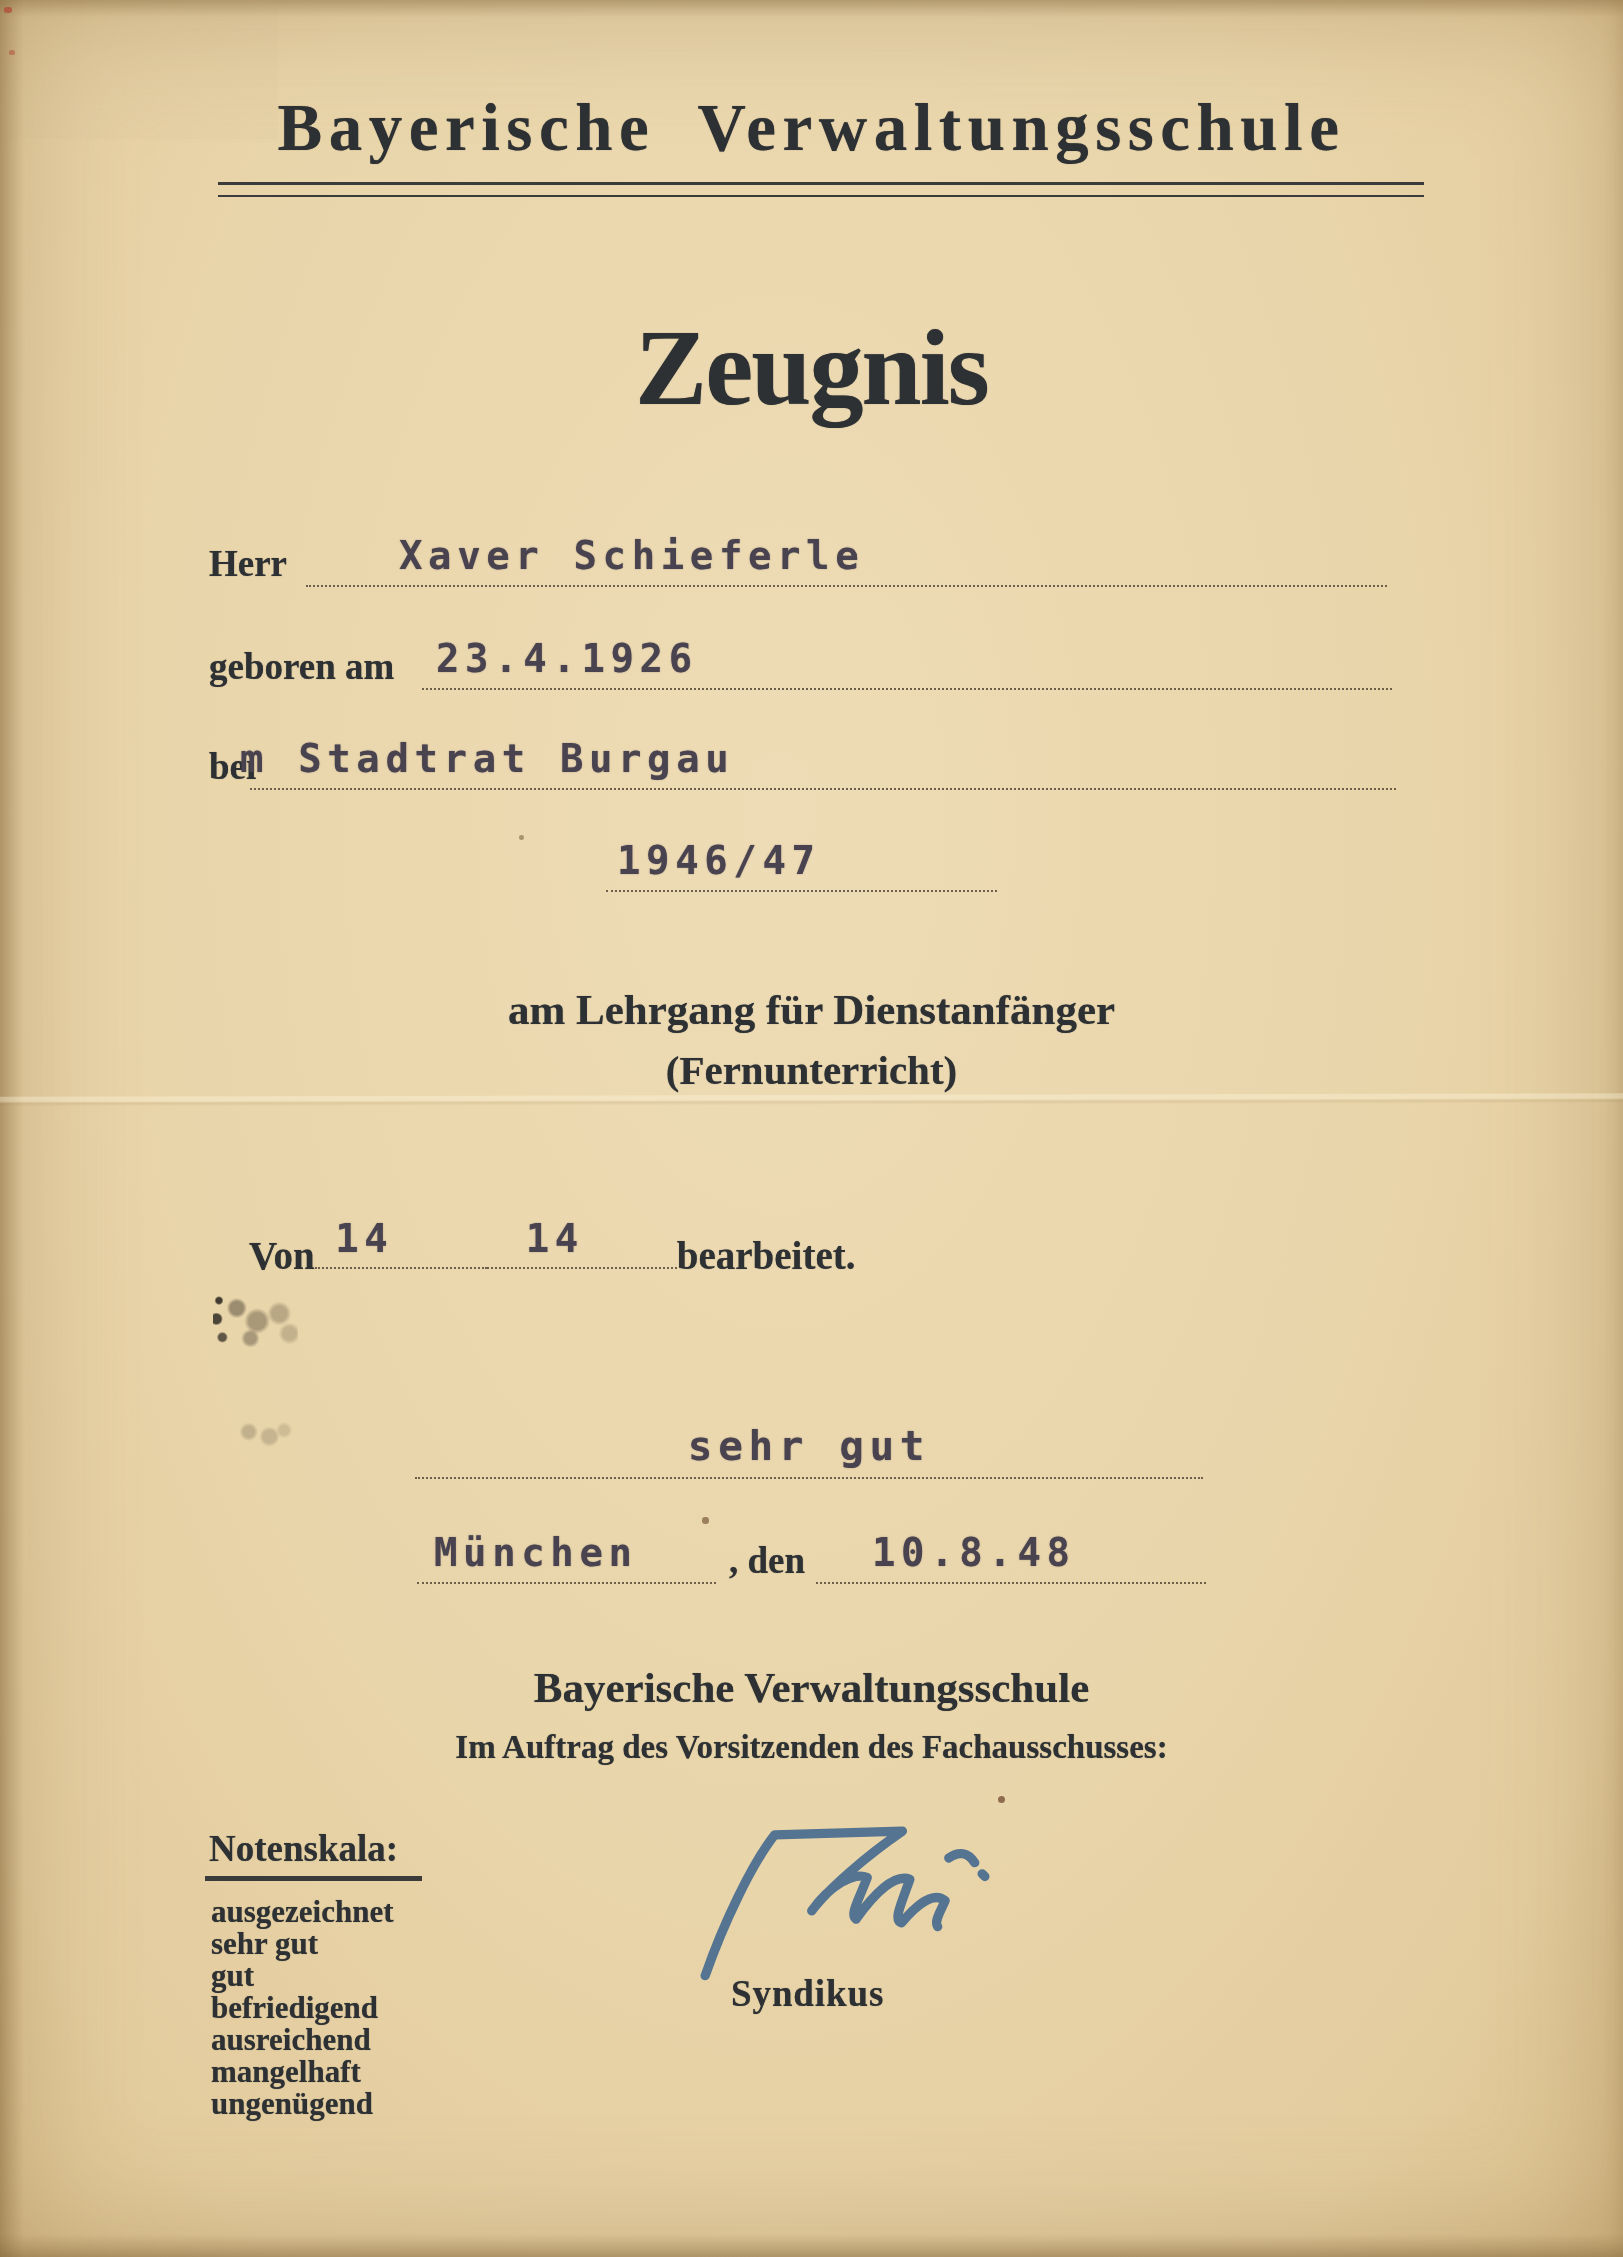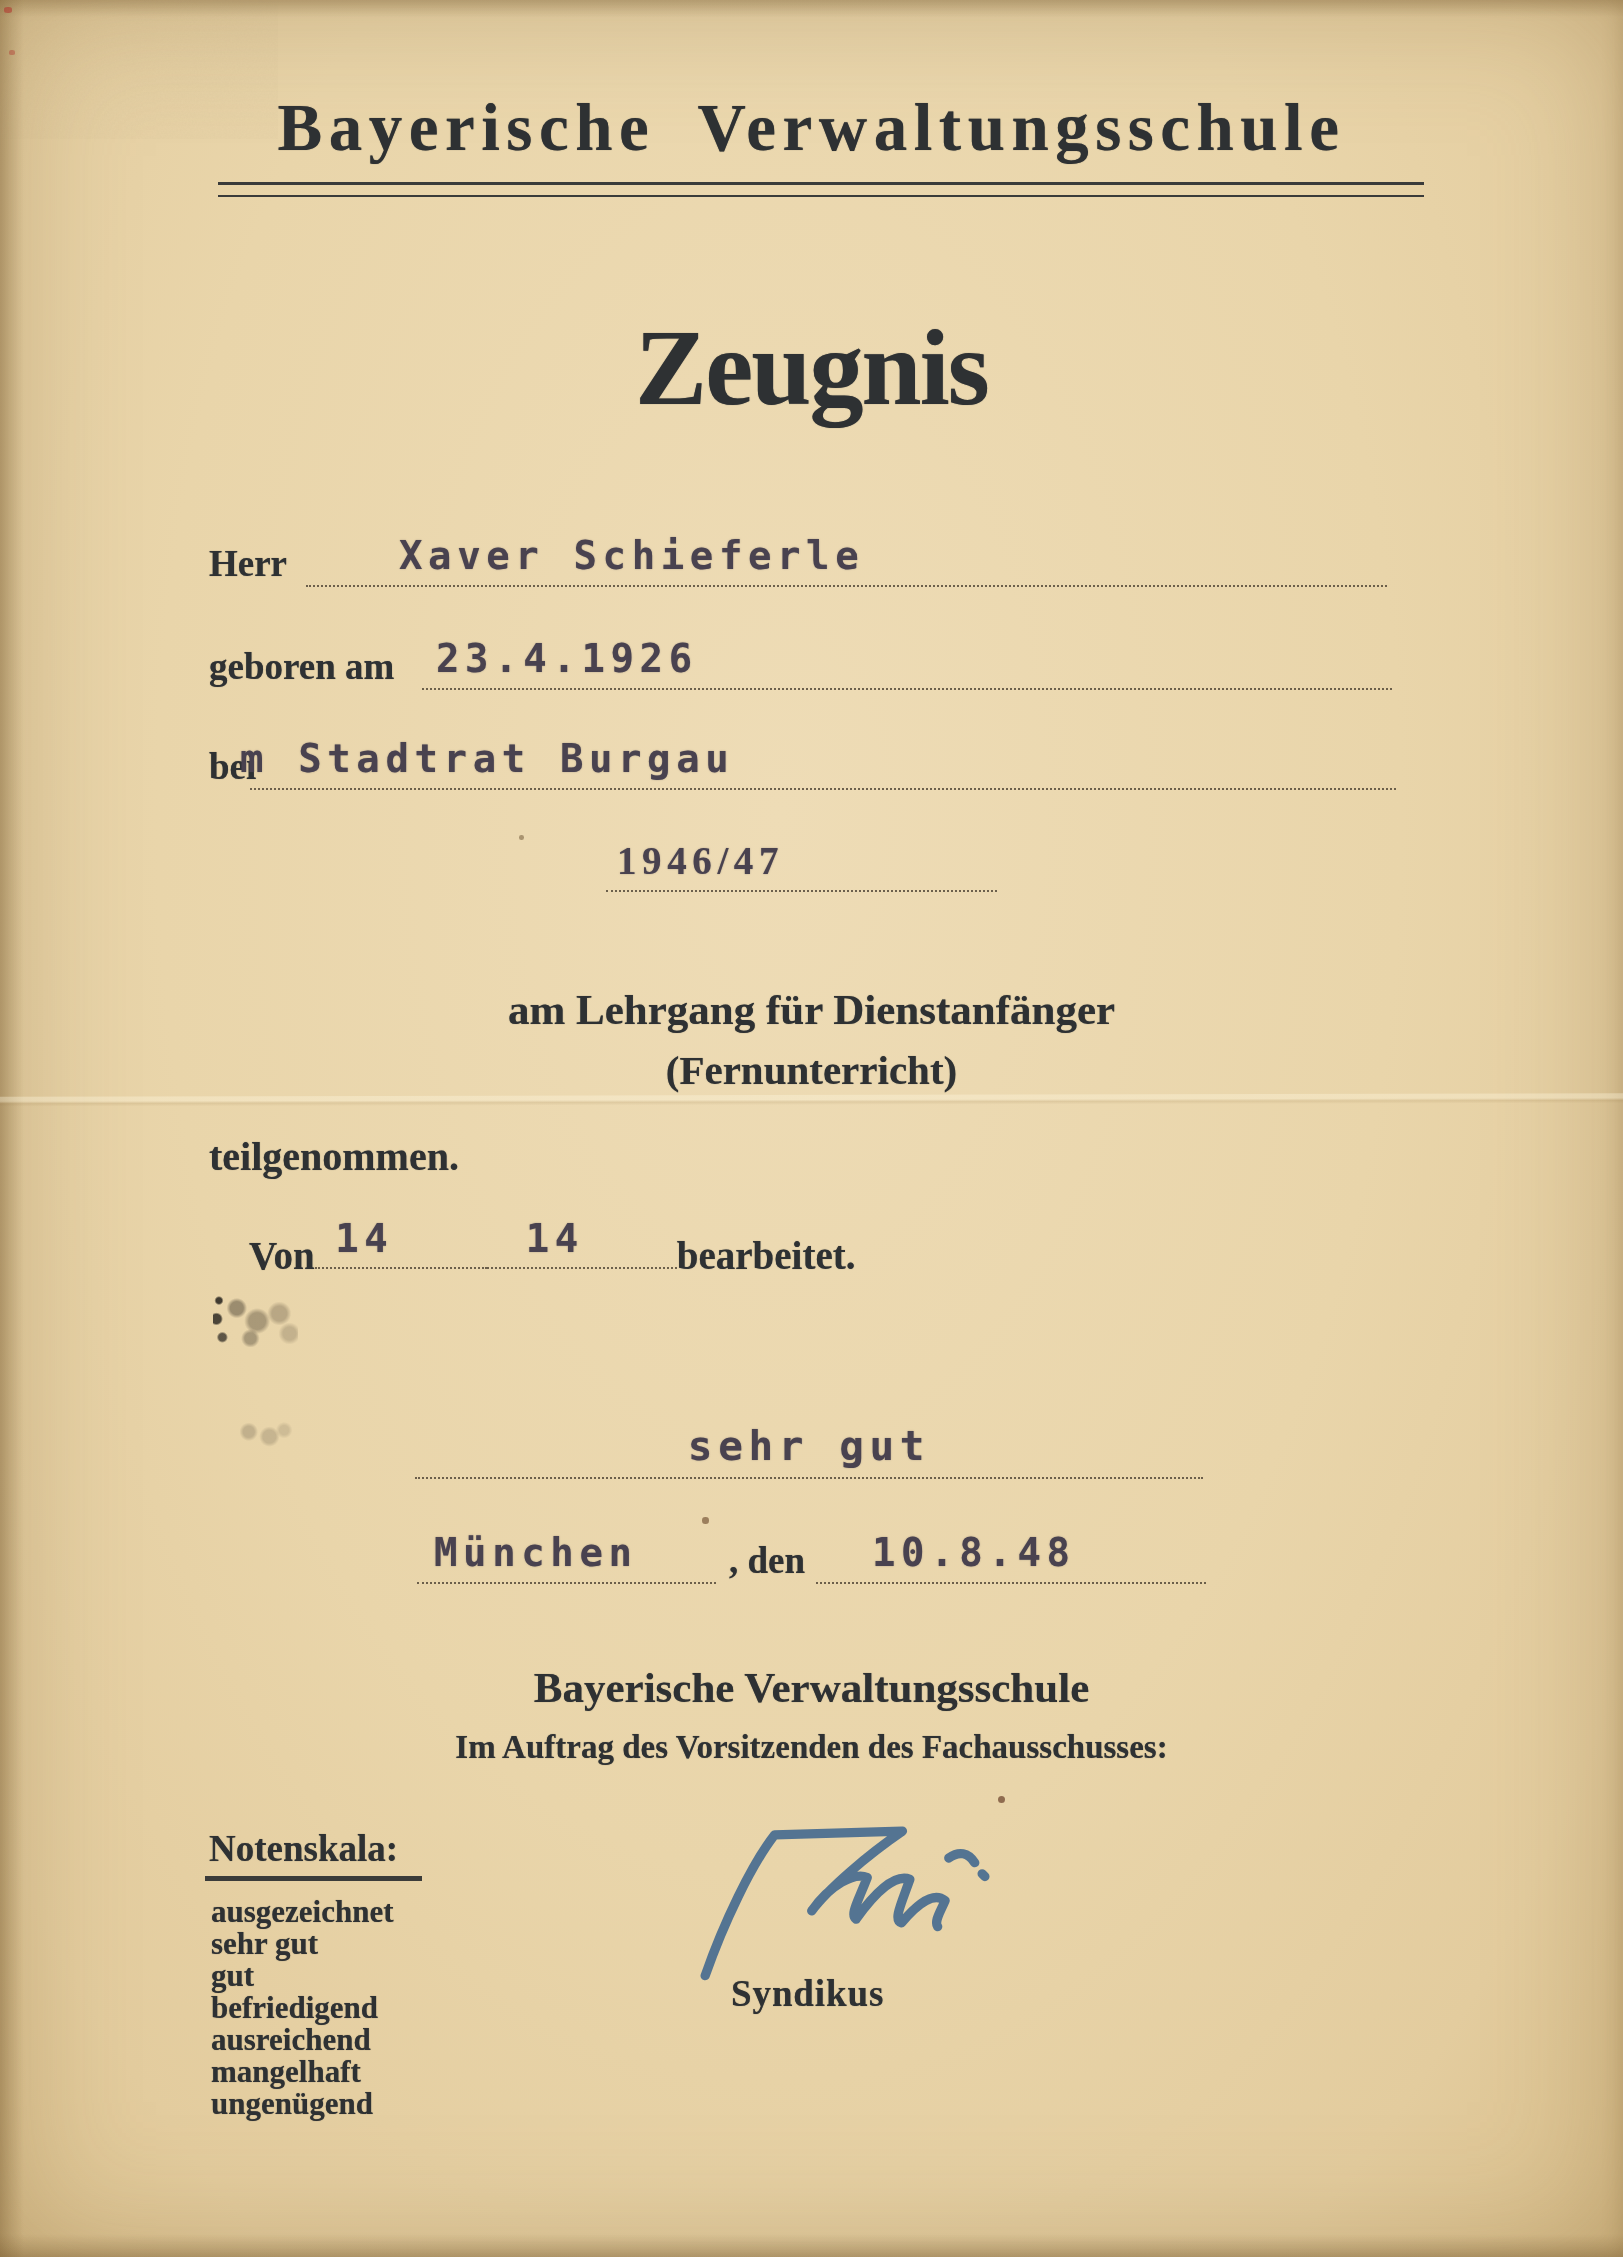--- a/index.html
+++ b/index.html
@@ -125,26 +125,25 @@
   </div>
 
   <div class="frow" style="top:729px;left:209px;width:1187px;">
     <span class="print flabel" style="left:0;">bei</span>
     <span class="fdots" style="left:41px;right:0;"></span>
     <span class="typed fvalue" style="left:31px;margin-top:21px;">m Stadtrat Burgau</span>
   </div>
 
   <div class="frow" style="top:831px;left:209px;width:788px;">
     <span class="fdots" style="left:397px;right:0;"></span>
-    <span class="typed fvalue" style="left:408px;font-family:Liberation Serif, serif;">1946/47</span>
+    <span class="typed fvalue" style="left:408px;">1946/47</span>
   </div>
 
   <div class="print course-line1">am Lehrgang für Dienstanfänger</div>
   <div class="print course-line2">(Fernunterricht)</div>
-  <div class="print participation">teilgenommen.</div>
 
   <div class="tasks">
     <span class="print tlabel">Von</span>
     <span class="dotseg" style="width:172px;">
       <span class="typed" style="left:20.4px;">14</span>
     </span>
     <span class="dotseg" style="width:190px;">
       <span class="typed" style="left:39px;">14</span>
     </span>
     <span class="print tlabel">bearbeitet.</span>

